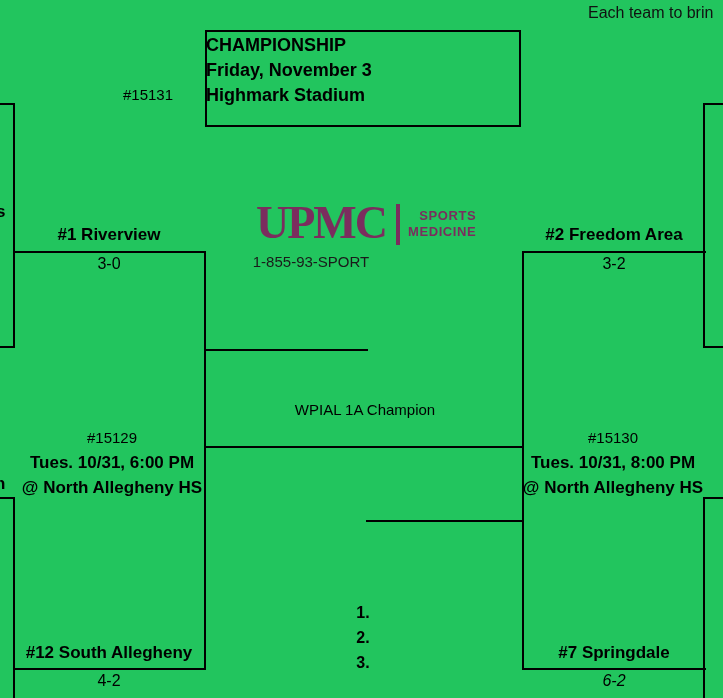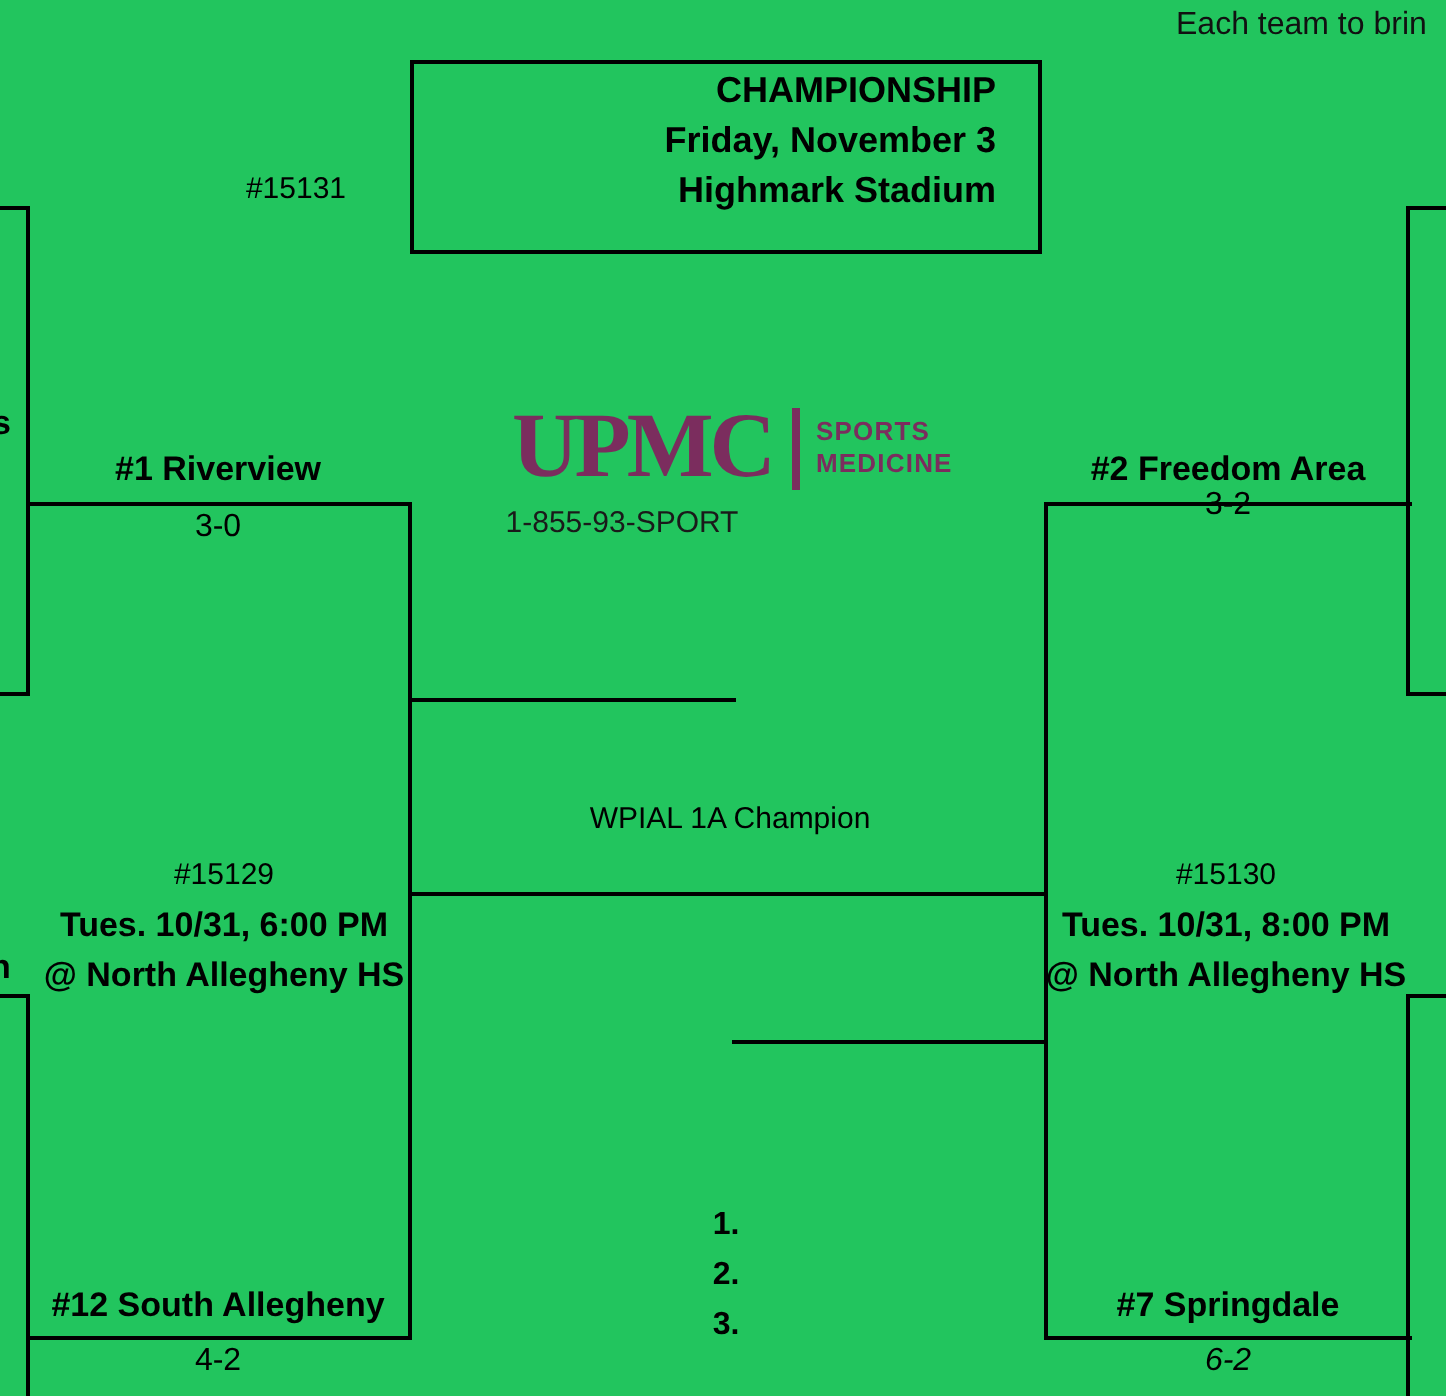--- a/index.html
+++ b/index.html
@@ -8,21 +8,21 @@
     font-family:"Liberation Sans",sans-serif;color:#000;overflow:hidden;
   }
   .ln{position:absolute;background:#000;}
   .txt{position:absolute;white-space:nowrap;}
   .ctr{transform:translateX(-50%);text-align:center;}
 
   
   .champ-box{position:absolute;left:205px;top:30px;width:316px;height:97px;
     border:2px solid #000;box-sizing:border-box;}
   .champ-box-text{position:absolute;left:206px;top:33px;width:292px;
-    text-align:right;font-weight:bold;font-size:18px;line-height:25px;}
+    text-align:left;font-weight:bold;font-size:18px;line-height:25px;}
 
   
   .l-feed-top-h1{left:0;top:103px;width:15px;height:2px;}
   .l-feed-top-v {left:13px;top:103px;width:2px;height:245px;}
   .l-feed-top-h2{left:0;top:346px;width:15px;height:2px;}
   .l-team-top   {left:13px;top:251px;width:193px;height:2px;}
   .l-semi-v     {left:204px;top:251px;width:2px;height:419px;}
   .l-team-bot   {left:13px;top:668px;width:193px;height:2px;}
   .l-feed-bot-h {left:0;top:497px;width:15px;height:2px;}
   .l-feed-bot-v {left:13px;top:497px;width:2px;height:201px;}
@@ -50,21 +50,21 @@
   .piaa-title{font-size:16px;font-weight:bold;text-decoration:underline;line-height:24px;}
   .piaa-items{font-size:16px;font-weight:bold;line-height:25px;text-align:center;}
   .frag{font-size:17px;font-weight:bold;line-height:22px;}
 
   
   .upmc{position:absolute;left:256px;top:202px;display:flex;align-items:flex-start;}
   .upmc-word{font-family:"Liberation Serif",serif;font-weight:bold;font-size:46px;
     line-height:42px;color:#7b2d5e;letter-spacing:-2px;}
   .upmc-bar{width:4px;height:41px;background:#7b2d5e;margin:2px 8px 0 10px;}
   .upmc-div{color:#7b2d5e;font-weight:bold;font-size:13px;line-height:16px;
-    letter-spacing:0.6px;padding-top:6px;}
+    letter-spacing:0.6px;padding-top:6px;text-align:right;}
   .upmc-phone{left:311px;top:253px;font-size:15px;color:#1a1a1a;}
 </style>
 </head>
 <body>
 
 <div class="stage">
 
   <div class="txt note">Each team to brin</div>
 
   <div class="champ-box"></div>
@@ -106,21 +106,21 @@
   <div class="ln r-feed-bot-h"></div>
   <div class="ln r-feed-bot-v"></div>
 
   <div class="txt frag" style="left:-4px;top:201px;">s</div>
   <div class="txt frag" style="left:-5px;top:473px;">n</div>
 
   <div class="txt ctr team" style="left:109px;top:224px;">#1 Riverview</div>
   <div class="txt ctr record" style="left:109px;top:254px;">3-0</div>
 
   <div class="txt ctr team" style="left:614px;top:224px;text-align:right;">#2 Freedom Area</div>
-  <div class="txt ctr record" style="left:614px;top:243px;">3-2</div>
+  <div class="txt ctr record" style="left:614px;top:254px;">3-2</div>
 
   <div class="txt ctr team" style="left:109px;top:642px;">#12 South Allegheny</div>
   <div class="txt ctr record" style="left:109px;top:671px;">4-2</div>
 
   <div class="txt ctr team" style="left:614px;top:642px;">#7 Springdale</div>
   <div class="txt ctr record" style="left:614px;top:671px;font-style:italic;">6-2</div>
 
   <div class="txt ctr champ-label" style="left:365px;top:399px;">WPIAL 1A Champion</div>
 
   <div class="txt ctr gameinfo" style="left:112px;top:425px;">

